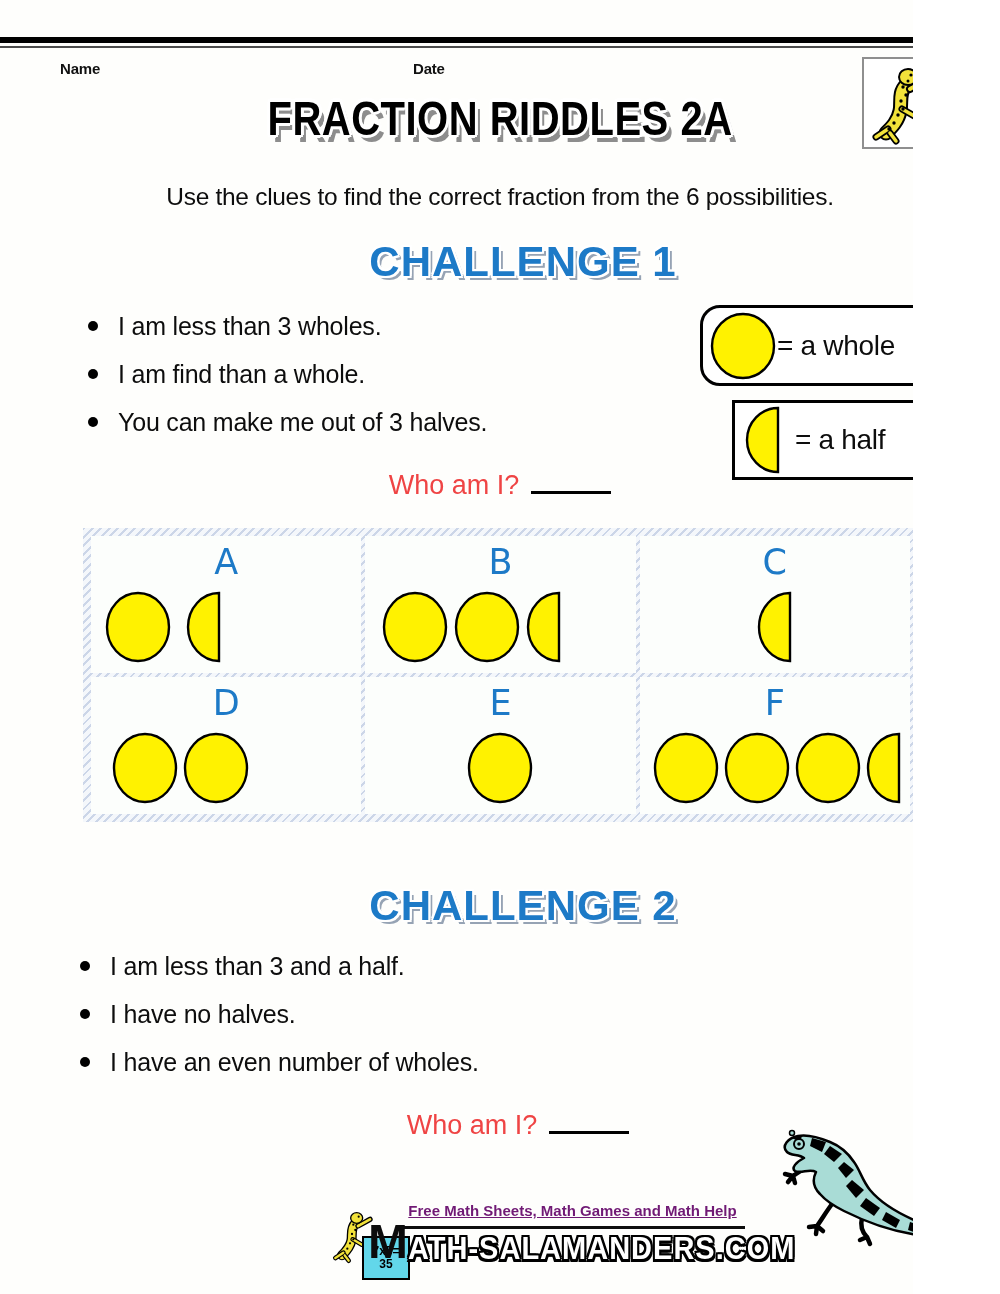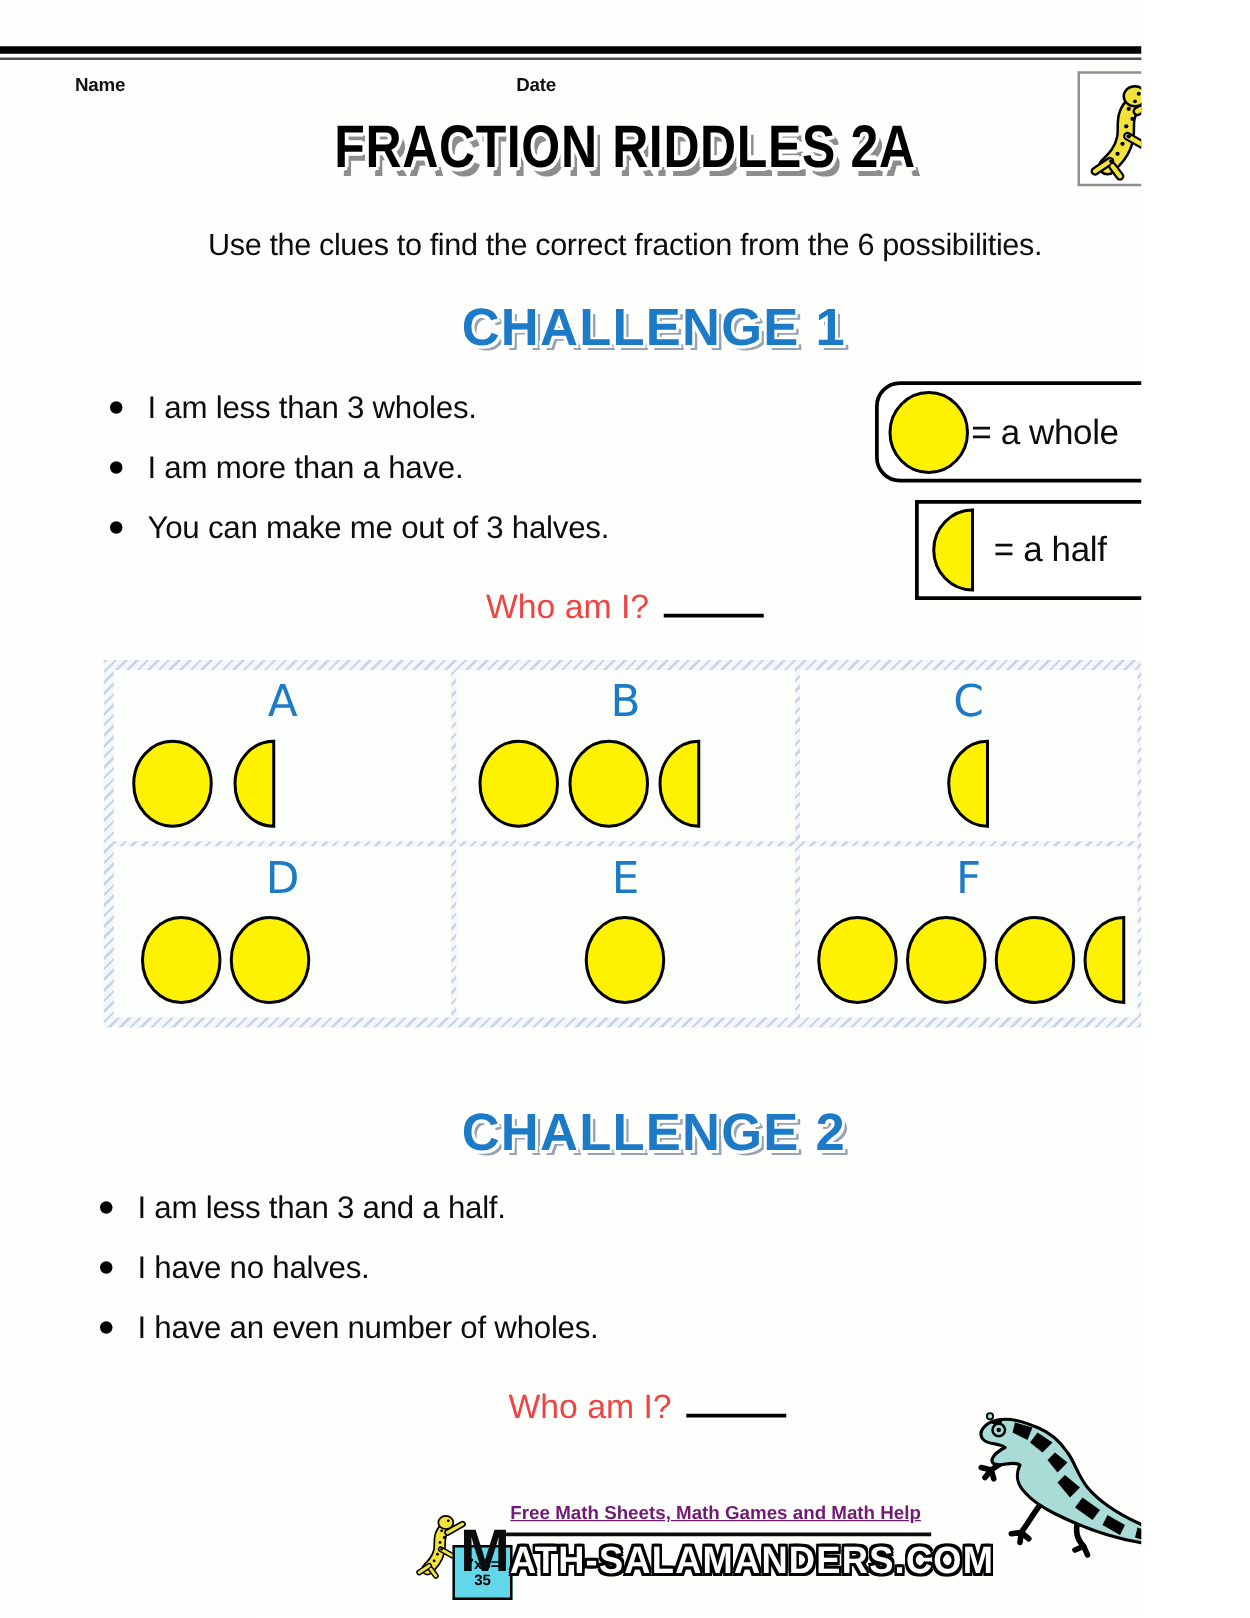--- a/index.html
+++ b/index.html
@@ -144,21 +144,21 @@
 
   <div class="challenge challenge-1">CHALLENGE 1</div>
 
   <ul class="clues clues-1">
     <li>
       <span class="bullet-dot"></span>
       <span>I am less than 3 wholes.</span>
     </li>
     <li>
       <span class="bullet-dot"></span>
-      <span>I am more than a have.</span>
+      <span>I am find than a whole.</span>
     </li>
     <li>
       <span class="bullet-dot"></span>
       <span>You can make me out of 3 halves.</span>
     </li>
   </ul>
 
   <div class="legend-box legend-whole">
     <svg width="68" height="70" viewBox="0 0 68 70">
       <ellipse cx="34" cy="35" rx="31" ry="32" fill="#fff200" stroke="#000" stroke-width="2.4"></ellipse>

